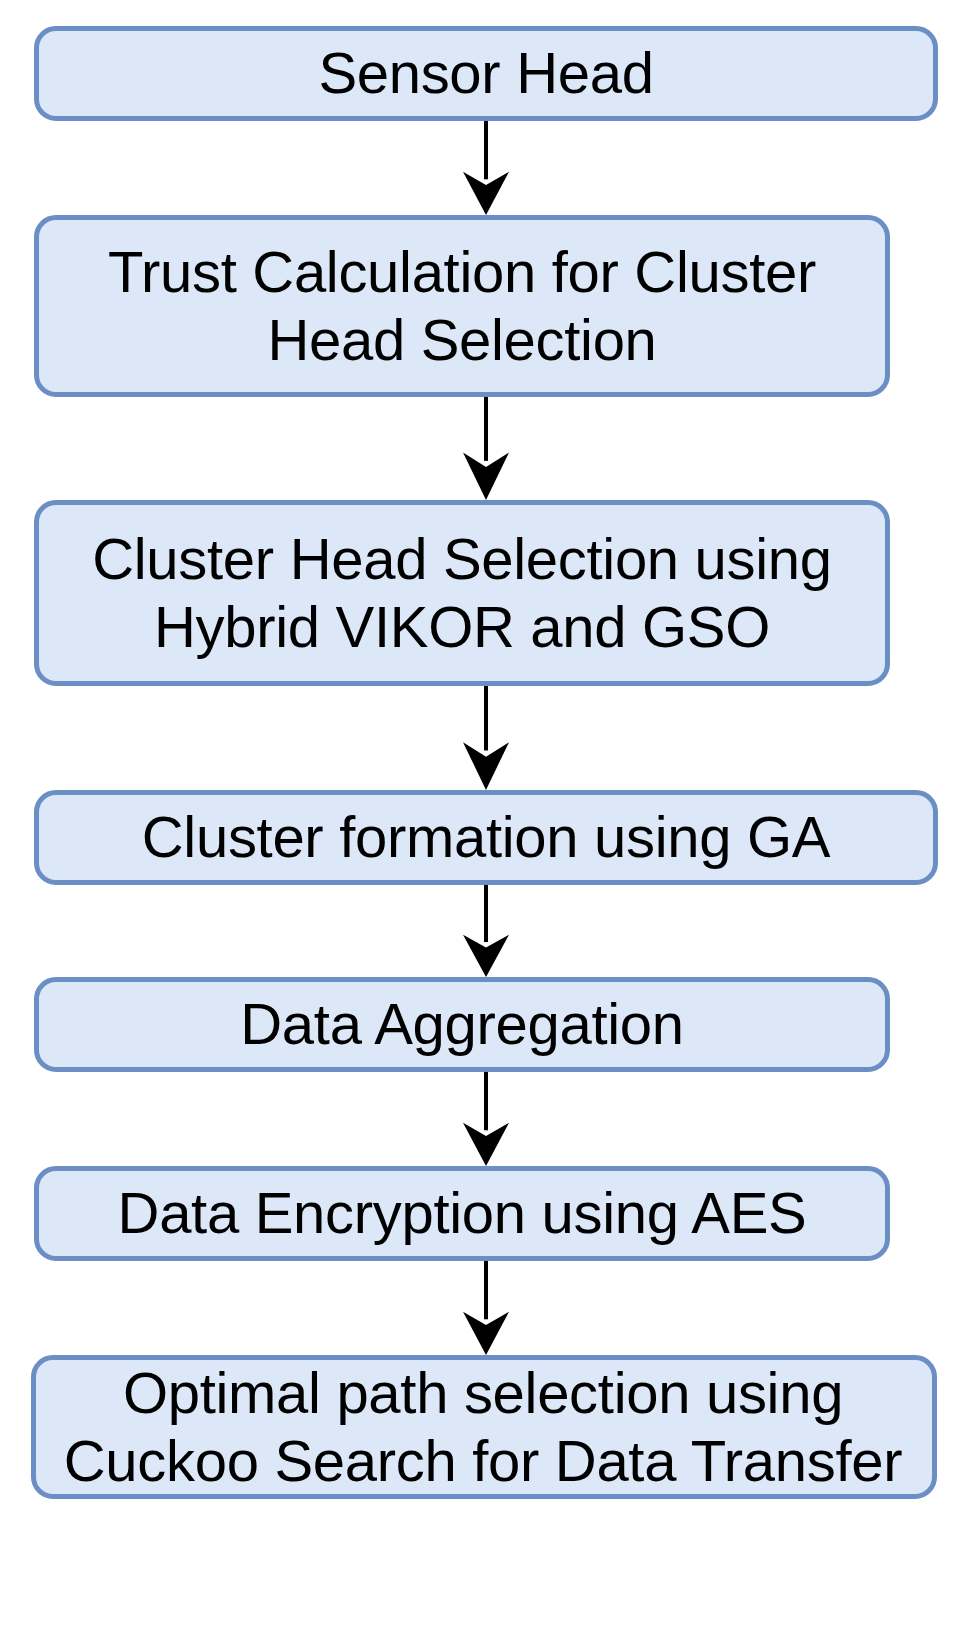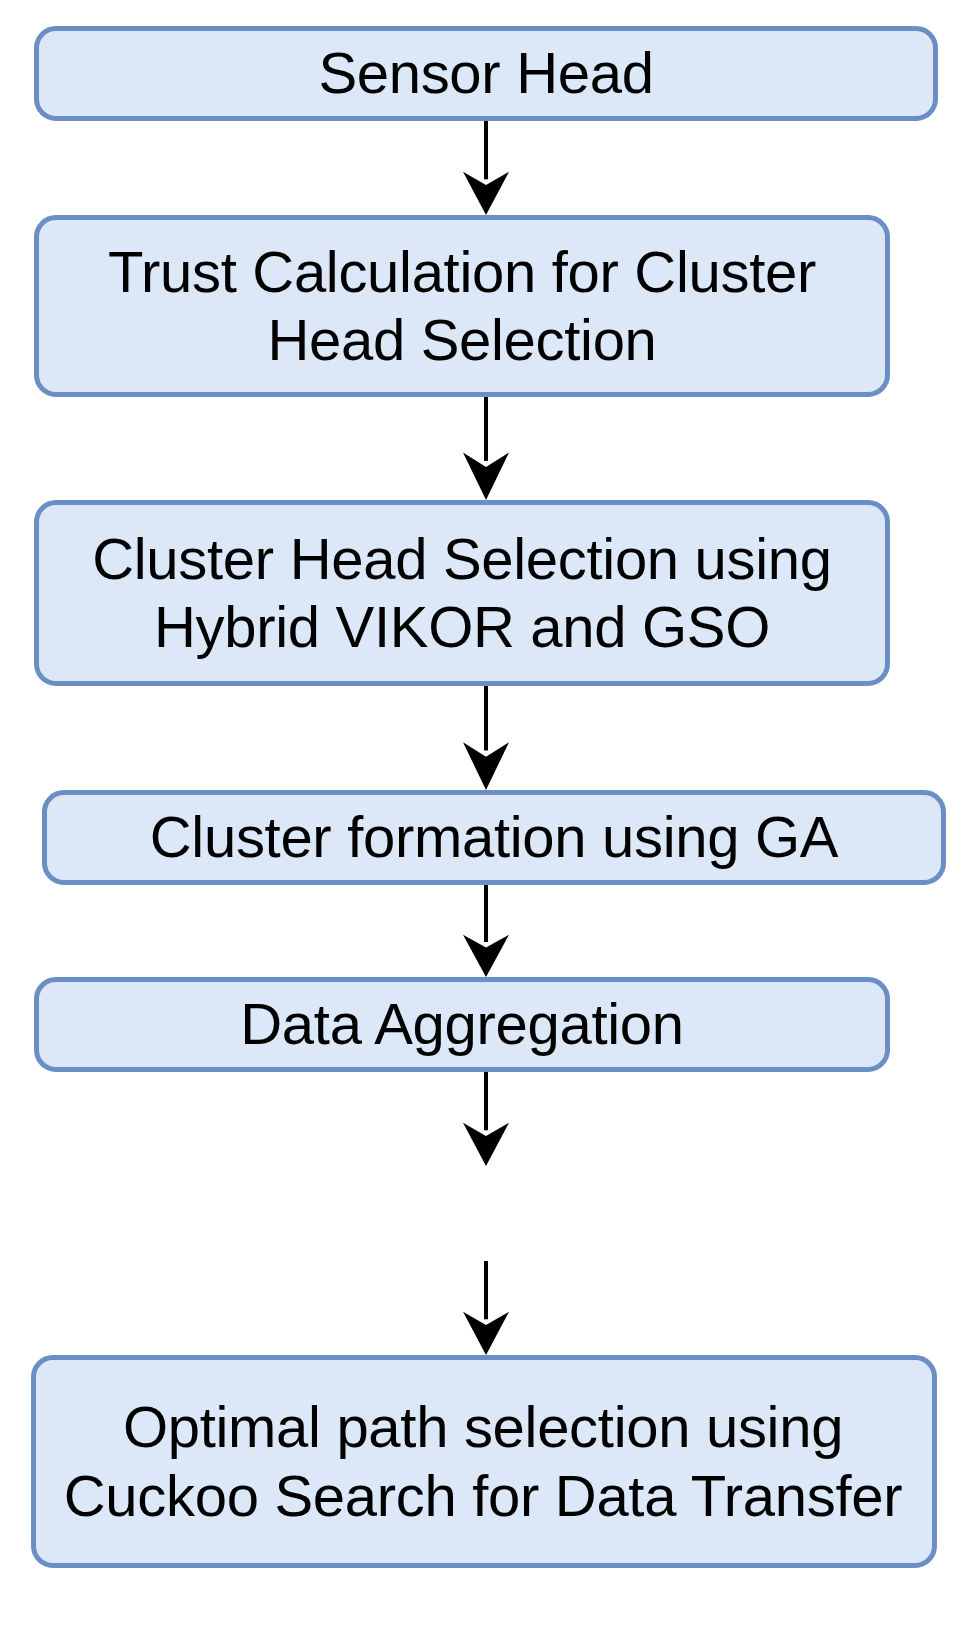--- a/index.html
+++ b/index.html
@@ -67,27 +67,30 @@
     <span class="node-label">Sensor Head</span>
   </div>
   <div class="node" style="left: 34px; top: 500px; width: 856px; height: 186px; background: rgb(220, 231, 248); border-color: rgb(107, 142, 196); color: rgb(0, 0, 0);">
     <span class="node-label">Cluster Head Selection using
 Hybrid VIKOR and GSO</span>
   </div>
   <div class="node" style="left: 34px; top: 215px; width: 856px; height: 182px; background: rgb(220, 231, 248); border-color: rgb(107, 142, 196); color: rgb(0, 0, 0);">
     <span class="node-label">Trust Calculation for Cluster
 Head Selection</span>
   </div>
-  <div class="node" style="left: 34px; top: 790px; width: 904px; height: 95px; background: rgb(220, 231, 248); border-color: rgb(107, 142, 196); color: rgb(0, 0, 0); margin-left: 8px;">
+  <div class="node" style="left: 34px; top: 790px; width: 904px; height: 95px; background: rgb(220, 231, 248); border-color: rgb(107, 142, 196); color: rgb(0, 0, 0);">
     <span class="node-label">Cluster formation using GA</span>
   </div>
   <div class="node" style="left: 34px; top: 977px; width: 856px; height: 95px; background: rgb(220, 231, 248); border-color: rgb(107, 142, 196); color: rgb(0, 0, 0);">
     <span class="node-label">Data Aggregation</span>
   </div>
-  <div class="node" style="left: 31px; top: 1355px; width: 906px; height: 213px; background: rgb(220, 231, 248); border-color: rgb(107, 142, 196); color: rgb(0, 0, 0); padding-left: 12px;">
+  <div class="node" style="left: 34px; top: 1166px; width: 856px; height: 95px; background: rgb(220, 231, 248); border-color: rgb(107, 142, 196); color: rgb(0, 0, 0);">
+    <span class="node-label">Data Encryption using AES</span>
+  </div>
+  <div class="node" style="left: 31px; top: 1355px; width: 906px; height: 144px; background: rgb(220, 231, 248); border-color: rgb(107, 142, 196); color: rgb(0, 0, 0); padding-left: 12px;">
     <span class="node-label">Optimal path selection using
 Cuckoo Search for Data Transfer</span>
   </div>
 
   <div class="connector" style="left: 461px; top: 121px; height: 94px;">
     <svg viewBox="0 0 50 100" preserveAspectRatio="none">
       <line x1="25" y1="0" x2="25" y2="62" stroke="#000000" stroke-width="4" vector-effect="non-scaling-stroke"></line>
       <path d="M 25 100 L 2 54 L 25 68 L 48 54 Z" fill="#000000"></path>
     </svg>
   </div>

